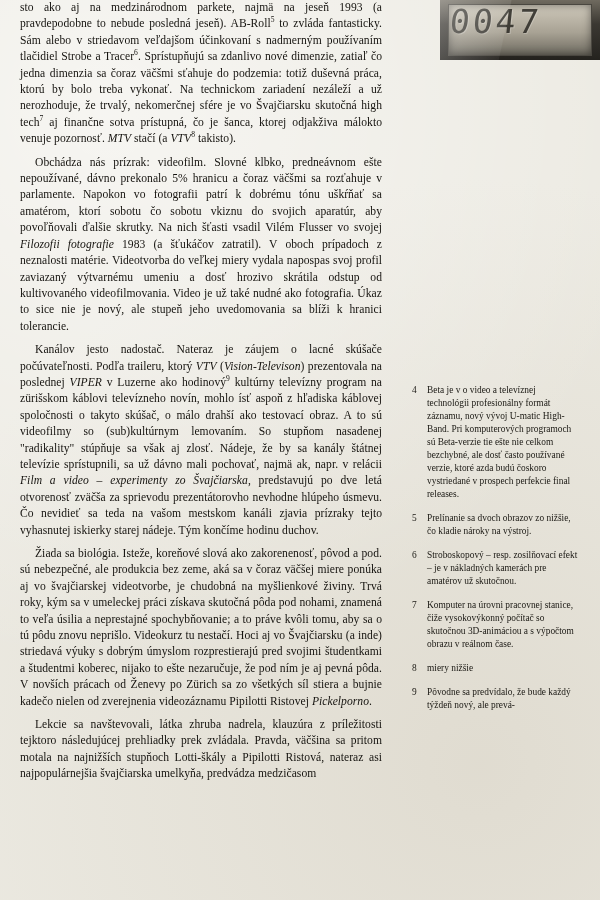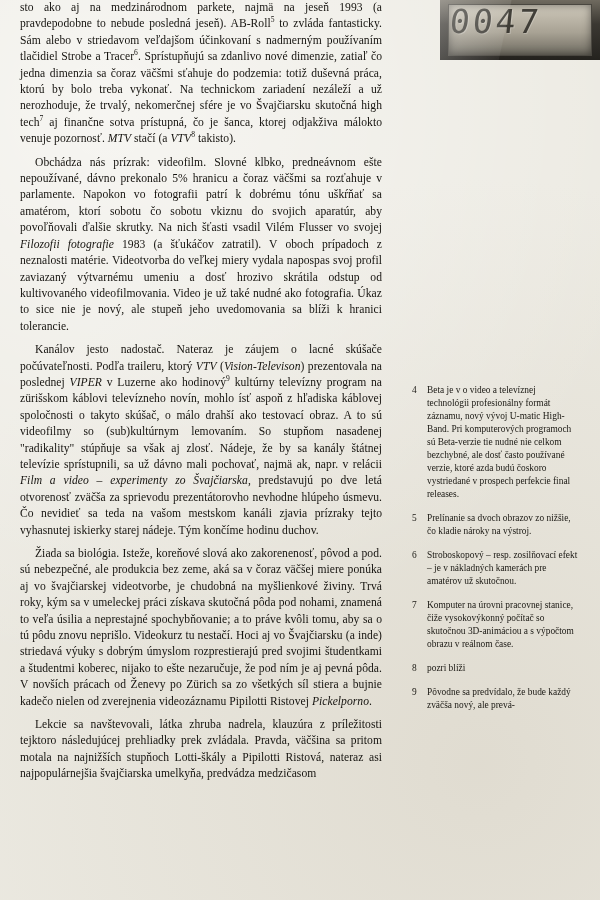--- a/index.html
+++ b/index.html
@@ -137,37 +137,37 @@
       <p class="indent">Obchádza nás prízrak: videofilm. Slovné klbko, predneávnom ešte nepoužívané, dávno prekonalo 5% hranicu a čoraz väčšmi sa rozťahuje v parlamente. Napokon vo fotografii patrí k dobrému tónu uškŕňať sa amatérom, ktorí sobotu čo sobotu vkiznu do svojich aparatúr, aby povoľňovali ďalšie skrutky. Na nich šťasti vsadil Vilém Flusser vo svojej <i>Filozofii fotografie</i> 1983 (a šťukáčov zatratil). V oboch prípadoch z neznalosti matérie. Videotvorba do veľkej miery vydala napospas svoj profil zaviazaný výtvarnému umeniu a dosť hrozivo skrátila odstup od kultivovaného videofilmovania. Video je už také nudné ako fotografia. Úkaz to sice nie je nový, ale stupeň jeho uvedomovania sa blíži k hranici tolerancie.</p>
       <p class="indent">Kanálov jesto nadostač. Nateraz je záujem o lacné skúšače počúvateľnosti. Podľa traileru, ktorý <i>VTV</i> (<i>Vision-Televison</i>) prezentovala na poslednej <i>VIPER</i> v Luzerne ako hodinový<sup>9</sup> kultúrny televízny program na zürišskom káblovi televízneho novín, mohlo ísť aspoň z hľadiska káblovej spoločnosti o takyto skúšač, o málo drahší ako testovací obraz. A to sú videofilmy so (sub)kultúrnym lemovaním. So stupňom nasadenej "radikality" stúpňuje sa však aj zlosť. Nádeje, že by sa kanály štátnej televízie sprístupnili, sa už dávno mali pochovať, najmä ak, napr. v relácii <i>Film a video – experimenty zo Švajčiarska</i>, predstavujú po dve letá otvorenosť zväčša za sprievodu prezentátorovho nevhodne hlúpeho úsmevu. Čo nevidieť sa teda na vašom mestskom kanáli zjavia prízraky tejto vyhasnutej iskierky starej nádeje. Tým končíme hodinu duchov.</p>
       <p class="indent">Žiada sa biológia. Isteže, koreňové slová ako zakorenenosť, pôvod a pod. sú nebezpečné, ale produkcia bez zeme, aká sa v čoraz väčšej miere ponúka aj vo švajčiarskej videotvorbe, je chudobná na myšlienkové živiny. Trvá roky, kým sa v umeleckej práci získava skutočná pôda pod nohami, znamená to veľa úsilia a neprestajné spochybňovanie; a to práve kvôli tomu, aby sa o tú pôdu znovu neprišlo. Videokurz tu nestačí. Hoci aj vo Švajčiarsku (a inde) striedavá výuky s dobrým úmyslom rozprestierajú pred svojimi študentkami a študentmi koberec, nijako to ešte nezaručuje, že pod ním je aj pevná pôda. V novších prácach od Ženevy po Zürich sa zo všetkých síl stiera a bujnie kadečo nielen od zverejnenia videozáznamu Pipilotti Ristovej <i>Pickelporno</i>.</p>
       <p class="indent">Lekcie sa navštevovali, látka zhruba nadrela, klauzúra z príležitosti tejktoro následujúcej prehliadky prek zvládala. Pravda, väčšina sa pritom motala na najnižších stupňoch Lotti-škály a Pipilotti Ristová, nateraz asi najpopulárnejšia švajčiarska umelkyňa, predvádza medzičasom</p>
     </div>
   </div>
 
   <div class="notes-col">
     <div class="note">
       <span class="num">4</span>
-      <span class="txt">Beta je v o video a televíznej technológii profesionálny formát záznamu, nový vývoj U-matic High-Band. Pri komputerových programoch sú Beta-verzie tie nudné nie celkom bezchybné, ale dosť často používané verzie, ktoré azda budú čoskoro vystriedané v prospech perfekcie final releases.</span>
+      <span class="txt">Beta je v o video a televíznej technológii profesionálny formát záznamu, nový vývoj U-matic High-Band. Pri komputerových programoch sú Beta-verzie tie ešte nie celkom bezchybné, ale dosť často používané verzie, ktoré azda budú čoskoro vystriedané v prospech perfekcie final releases.</span>
     </div>
     <div class="note">
       <span class="num">5</span>
       <span class="txt">Prelínanie sa dvoch obrazov zo nižšie, čo kladie nároky na výstroj.</span>
     </div>
     <div class="note">
       <span class="num">6</span>
       <span class="txt">Stroboskopový – resp. zosilňovací efekt – je v nákladných kamerách pre amatérov už skutočnou.</span>
     </div>
     <div class="note">
       <span class="num">7</span>
       <span class="txt">Komputer na úrovni pracovnej stanice, čiže vysokovýkonný počítač so skutočnou 3D-animáciou a s výpočtom obrazu v reálnom čase.</span>
     </div>
     <div class="note">
       <span class="num">8</span>
-      <span class="txt">pozri blíži</span>
+      <span class="txt">miery nižšie</span>
     </div>
     <div class="note">
       <span class="num">9</span>
-      <span class="txt">Pôvodne sa predvídalo, že bude každý zväčša nový, ale prevá-</span>
+      <span class="txt">Pôvodne sa predvídalo, že bude každý týždeň nový, ale prevá-</span>
     </div>
   </div>
 
 </div>
 
 </body></html>

